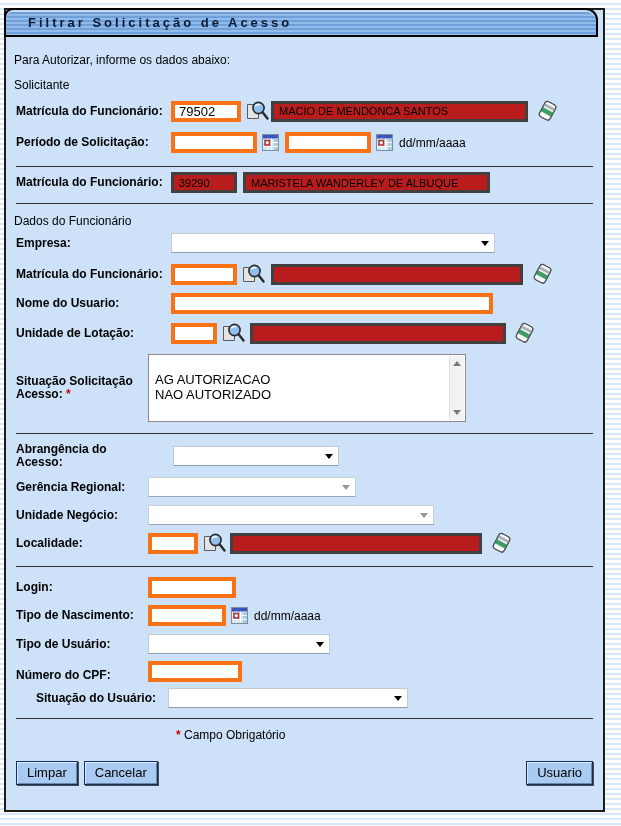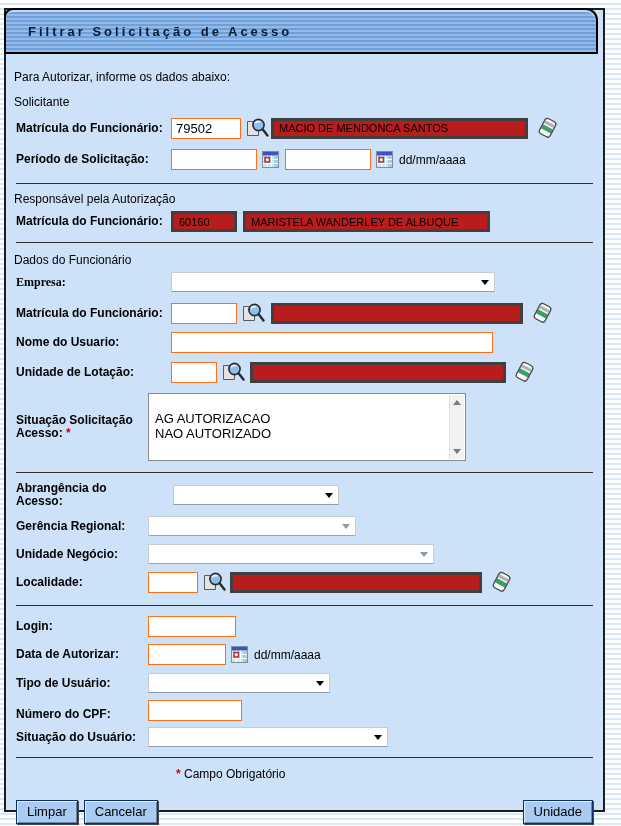--- a/index.html
+++ b/index.html
@@ -8,40 +8,40 @@
     font-family: "Liberation Sans", sans-serif;
     background: repeating-linear-gradient(to bottom, #ffffff 0 3px, #d7e8f8 3px 5px);
     position: relative;
     overflow: hidden;
   }
   .panel {
     position:absolute; left:4px; top:8px; width:601px; height:804px;
     background:#cde2f8; border:2px solid #1c1c1c;
   }
   .titlebar {
-    height:46px; margin:-2px 5px 0 -2px;
+    height:29px; margin:-2px 5px 0 -2px;
     background: repeating-linear-gradient(to bottom, #93bbe9 0 2px, #6f9fd8 2px 4px);
     border:2px solid #000;
     border-radius:9px 12px 0 0;
     box-shadow: inset 0 2px 0 rgba(255,255,255,.45);
     display:flex; align-items:center;
     padding-left:22px;
   }
   .titlebar .t {
     font-size:13px; font-weight:bold; letter-spacing:3px; color:#0c1b33;
   }
   .content { padding:0 8px; }
   .intro { margin-top:16px; font-size:12px; color:#000; }
   .sect-head { margin-top:11px; font-size:12px; color:#000; }
   .frow { display:flex; align-items:center; }
   .flabel { width:157px; flex:0 0 157px; font-size:12px; font-weight:bold; color:#000; padding-left:2px; line-height:13px; }
   .flabel-n { width:134px; flex:0 0 134px; font-size:12px; font-weight:bold; color:#000; padding-left:2px; line-height:13px; }
   .req { color:#cc0000; font-weight:bold; }
   input.txt {
-    height:21px; border:1px solid #f97316; background:#fff; font-family:"Liberation Sans",sans-serif;
+    height:21px; border:4px solid #f97316; background:#fff; font-family:"Liberation Sans",sans-serif;
     font-size:13px; padding:1px 4px; color:#000;
   }
   .ro {
     height:21px; background:#b91c1c; border:3px solid #404040;
     font-size:11px; color:#000; display:flex; align-items:center; padding:0 5px;
     white-space:nowrap; overflow:hidden;
   }
   .sel {
     position:relative; height:20px; background:#fff;
     border:1px solid #c3ccd4; border-bottom:1px solid #8d9dab;
@@ -144,33 +144,32 @@
     <line x1="5.5" y1="4.5" x2="5.5" y2="16" stroke="#ffffff" stroke-width="1"></line>
     <line x1="9.5" y1="4.5" x2="9.5" y2="16" stroke="#ffffff" stroke-width="1"></line>
     <rect x="3" y="6.5" width="4.5" height="4.5" fill="none" stroke="#b23434" stroke-width="1.6"></rect>
   </svg>
 </span>
       <span class="hint">dd/mm/aaaa</span>
     </div>
 
     <hr class="sep" style="margin-top:13px;">
 
-    <div class="sect-head" style="margin-top:8px;">Responsável pela Autorização</div>
 
     <div class="frow" style="margin-top:5px;">
       <div class="flabel">Matrícula do Funcionário:</div>
-      <div class="ro" style="width:66px;">60160</div>
+      <div class="ro" style="width:66px;">39290</div>
       <div class="ro" style="width:247px; margin-left:6px;">MARISTELA WANDERLEY DE ALBUQUE</div>
     </div>
 
     <hr class="sep" style="margin-top:10px;">
 
     <div class="sect-head" style="margin-top:10px;">Dados do Funcionário</div>
 
-    <div class="frow" style="margin-top:5px;font-family:Liberation Serif, serif;">
+    <div class="frow" style="margin-top:5px;">
       <div class="flabel">Empresa:</div>
       <div class="sel" style="width:324px;">
         <span></span>
         <span class="arr"></span>
       </div>
     </div>
 
     <div class="frow" style="margin-top:9px;">
       <div class="flabel">Matrícula do Funcionário:</div>
       <input class="txt" style="width: 66px;" value="">
@@ -297,21 +296,21 @@
     </div>
 
     <hr class="sep" style="margin-top:11px;">
 
     <div class="frow" style="margin-top:10px;">
       <div class="flabel-n">Login:</div>
       <input class="txt" style="width: 88px;" value="">
     </div>
 
     <div class="frow" style="margin-top:7px;">
-      <div class="flabel-n">Data de Autorizar:</div>
+      <div class="flabel-n">Tipo de Nascimento:</div>
       <input class="txt" style="width: 78px;" value="">
       <span class="icon" style="margin-left:5px;">
   <svg width="17" height="17" viewBox="0 0 17 17">
     <rect x="0.5" y="0.5" width="16" height="16" fill="#cfe6f4" stroke="#7d8f9e" stroke-width="1"></rect>
     <rect x="1" y="1" width="15" height="3.5" fill="#3a55c0"></rect>
     <rect x="12" y="4.5" width="4" height="11.5" fill="#abccdf"></rect>
     <line x1="1" y1="8.5" x2="16" y2="8.5" stroke="#ffffff" stroke-width="1"></line>
     <line x1="1" y1="12.5" x2="16" y2="12.5" stroke="#ffffff" stroke-width="1"></line>
     <line x1="5.5" y1="4.5" x2="5.5" y2="16" stroke="#ffffff" stroke-width="1"></line>
     <line x1="9.5" y1="4.5" x2="9.5" y2="16" stroke="#ffffff" stroke-width="1"></line>
@@ -327,34 +326,34 @@
         <span></span>
         <span class="arr"></span>
       </div>
     </div>
 
     <div class="frow" style="margin-top:7px;align-items:flex-end;">
       <div class="flabel-n">Número do CPF:</div>
       <input class="txt" style="width: 94px;" value="">
     </div>
 
-    <div class="frow" style="margin-top:6px;">
+    <div class="frow" style="margin-top:6px;margin-left:20px;">
       <div class="flabel-n">Situação do Usuário:</div>
       <div class="sel" style="width:240px;">
         <span></span>
         <span class="arr"></span>
       </div>
     </div>
 
     <hr class="sep" style="margin-top:10px;">
 
     <div class="footer-note">
       <span class="req">*</span>
       <span>Campo Obrigatório</span>
     </div>
 
     <div class="btnrow">
       <button class="btn">Limpar</button>
       <button class="btn gap6">Cancelar</button>
-      <button class="btn" style="margin-left:auto;">Unidade</button>
+      <button class="btn" style="margin-left:auto;">Usuario</button>
     </div>
   </div>
 </div>
 
 </body></html>

